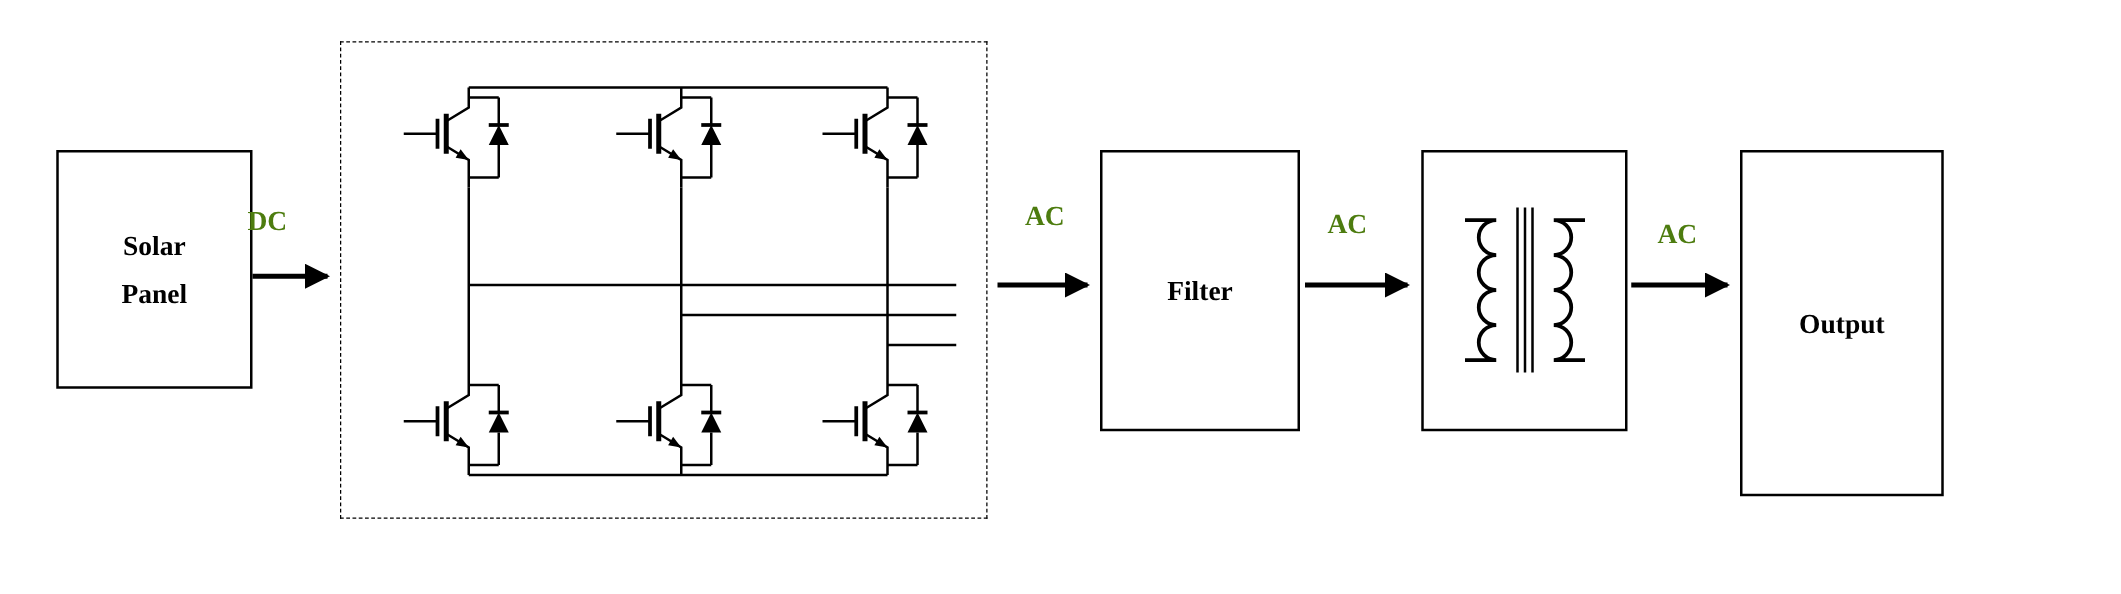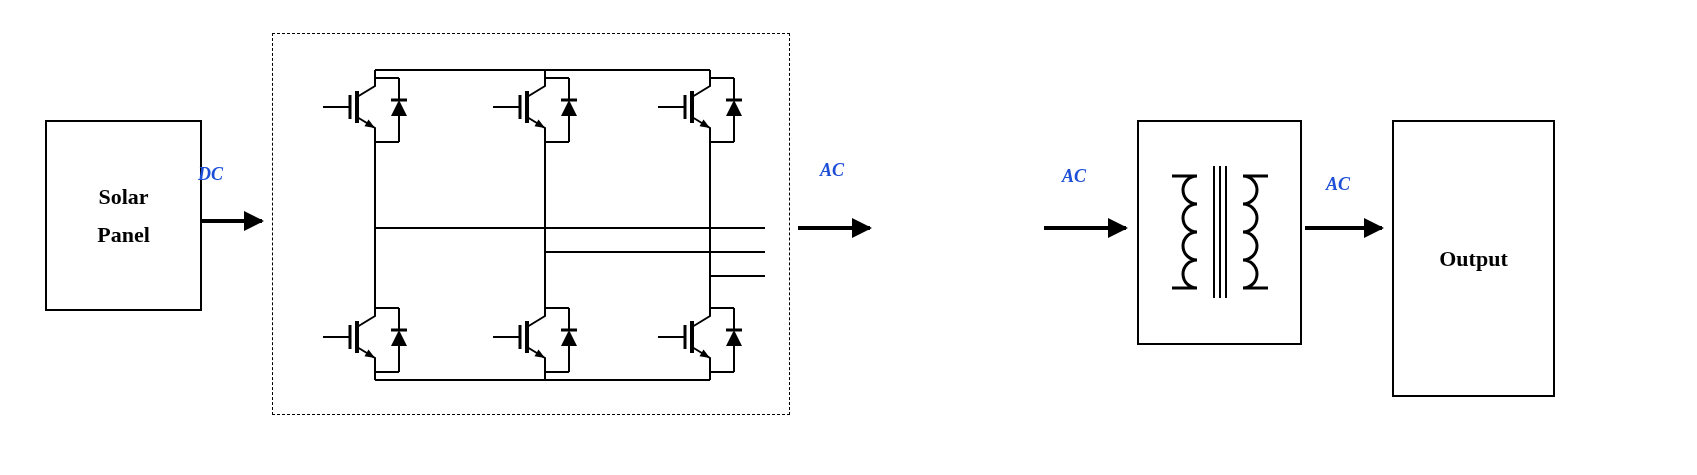--- a/index.html
+++ b/index.html
@@ -29,23 +29,22 @@
   .dashed-box {
     position: absolute;
     left: 272px; top: 33px; width: 518px; height: 382px;
     border: 1px dashed #000;
     background: transparent;
   }
   .transparent-box { background: transparent; }
   .flow-label {
     position: absolute;
     font-weight: bold;
-    font-size: 18px;
-    color: #1d4ed8;
-    font-style: italic;
+    font-size: 22px;
+    color: #4d7c0f;
   }
   #solar-box  { left: 33px;   top: 120px; width: 157px; height: 191px; margin-left: 12px; }
   #filter-box { left: 880px;  top: 120px; width: 160px; height: 225px; }
   #xfmr-box   { left: 1137px; top: 120px; width: 165px; height: 225px; }
   #output-box { left: 1392px; top: 120px; width: 163px; height: 277px; }
   #dc-label  { left: 198px;  top: 164px; }
   #ac1-label { left: 820px;  top: 160px; }
   #ac2-label { left: 1062px; top: 166px; }
   #ac3-label { left: 1326px; top: 174px; }
 </style>
@@ -108,20 +107,23 @@
     </g>
   </svg>
 
   <div class="box" id="solar-box">
     <span class="box-label">Solar
 Panel</span>
   </div>
 
   <div class="dashed-box"></div>
 
+  <div class="box" id="filter-box">
+    <span class="box-label">Filter</span>
+  </div>
 
   <div class="box transparent-box" id="xfmr-box"></div>
 
   <div class="box" id="output-box">
     <span class="box-label">Output</span>
   </div>
 
   <span class="flow-label" id="dc-label">DC</span>
   <span class="flow-label" id="ac1-label">AC</span>
   <span class="flow-label" id="ac2-label">AC</span>

